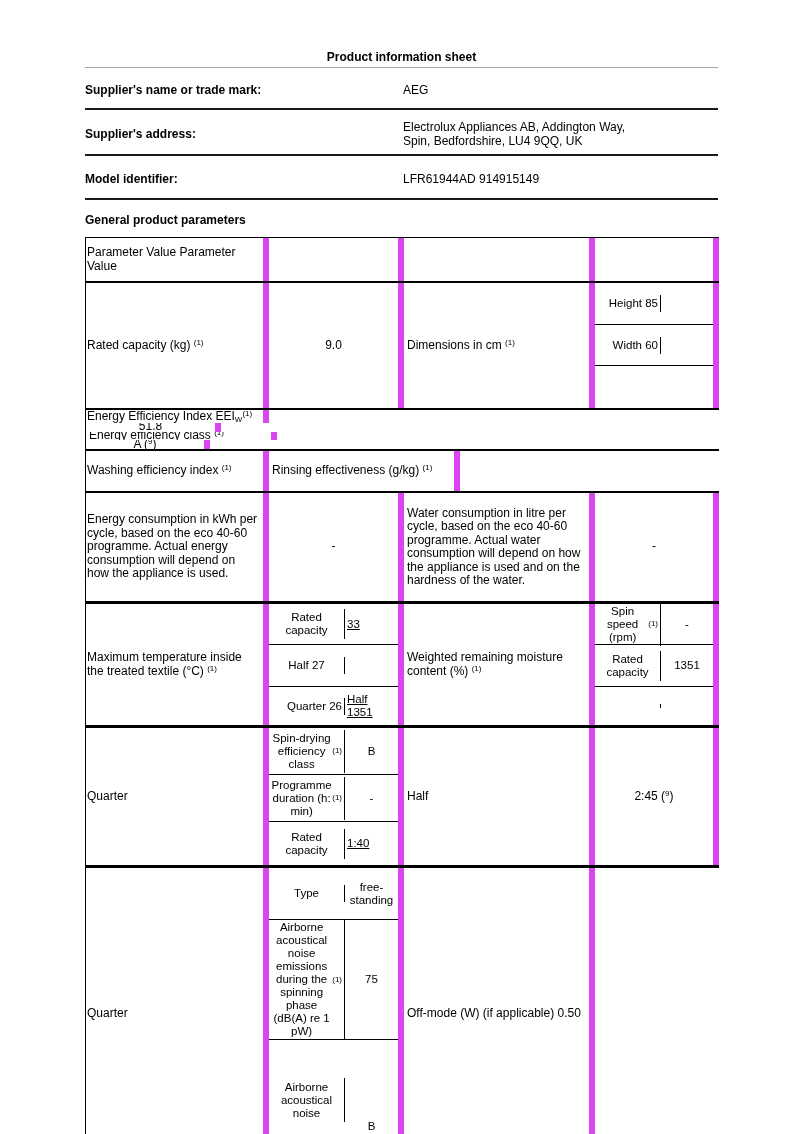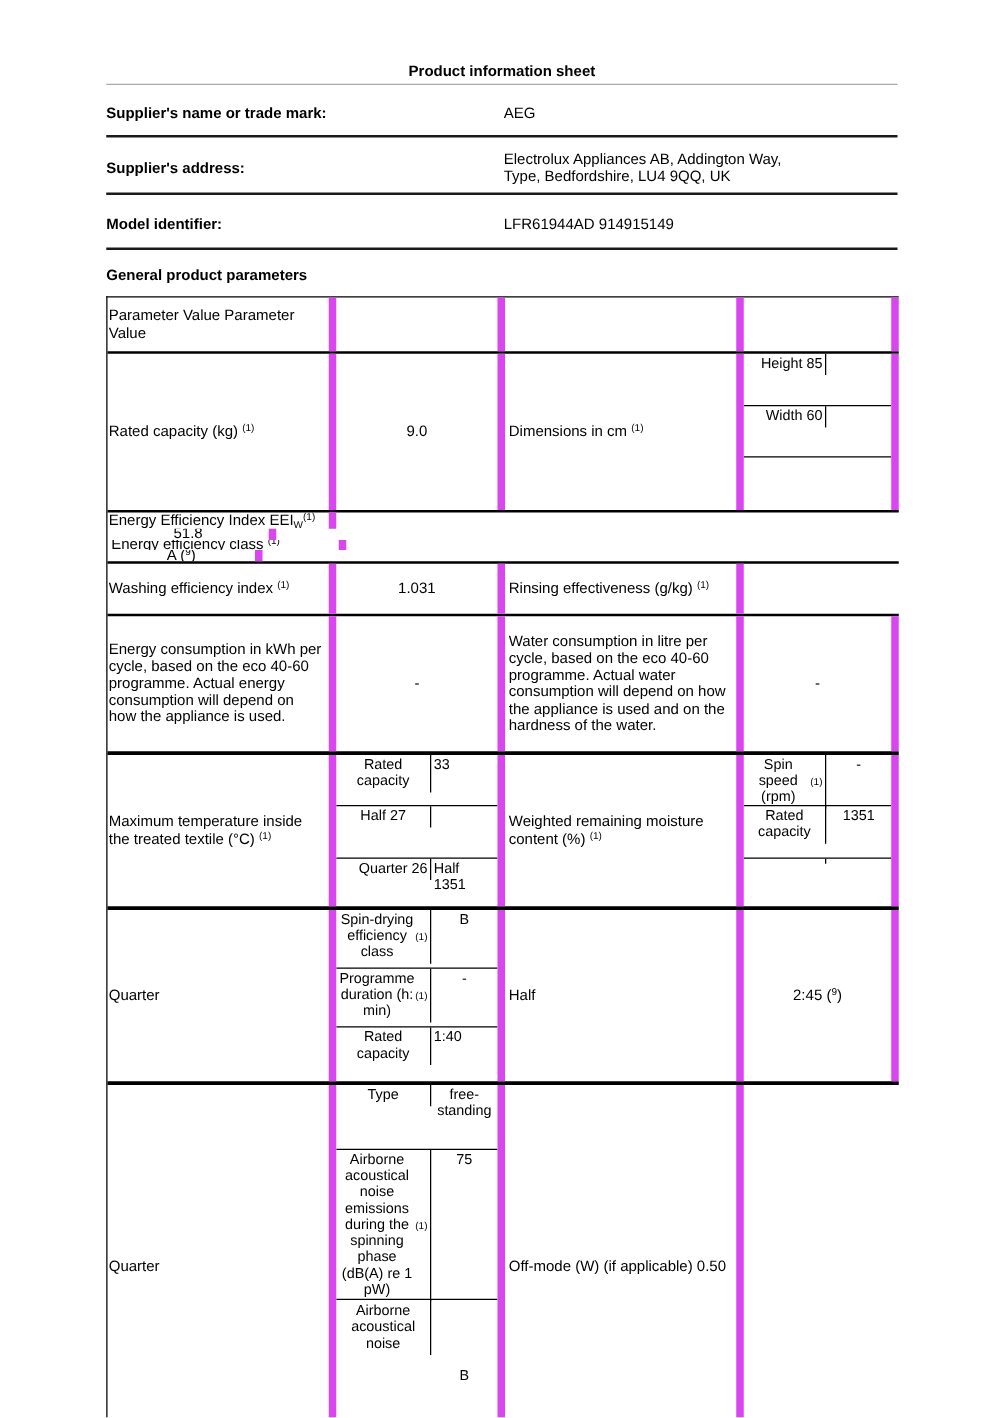--- a/index.html
+++ b/index.html
@@ -20,49 +20,49 @@
   .row{display:flex;box-sizing:border-box;border-bottom:2px solid #000;align-items:stretch;}
   .row.thick{border-bottom-width:3px;}
   .row.nob{border-bottom:none;}
   .cell{box-sizing:border-box;border-right:6px solid #d946ef;display:flex;align-items:center;overflow:hidden;line-height:13.5px;}
   .c1{width:183px;padding:2px 3px 2px 1px;}
   .c2{width:135px;justify-content:center;text-align:center;}
   .c3{width:191px;padding-left:3px;}
   .c4{width:124px;justify-content:center;text-align:center;}
   .nbr{border-right:none;}
   .sub{flex-direction:column;padding:0;align-items:stretch;justify-content:flex-start;text-align:center;}
-  .srow{display:flex;box-sizing:border-box;border-bottom:1px solid #000;align-items:flex-start;flex:0 0 auto;}
+  .srow{display:flex;box-sizing:border-box;border-bottom:1px solid #000;align-items:center;flex:0 0 auto;}
   .srow.grow{flex:1 1 auto;border-bottom:none;}
   .sl{box-sizing:border-box;border-right:1px solid #000;display:flex;align-items:center;justify-content:center;
       text-align:center;font-size:11.5px;line-height:13px;padding:2px;overflow:hidden;}
   .sr{flex:1;display:flex;align-items:center;justify-content:center;text-align:center;
       font-size:11.5px;line-height:13px;padding:2px;overflow:hidden;}
   .w76{width:76px;} .w66{width:66px;}
-  .jl{justify-content:flex-start;text-align:left;}
+  .jl{justify-content:flex-start;text-align:left;text-decoration:underline;}
   .jr{justify-content:flex-end;text-align:right;}
   .vt{align-items:flex-start;}
   .bpad{align-items:flex-start;padding-top:55px;}
 </style>
 </head>
 <body>
 
 <div class="page">
   <div class="content">
 
     <div class="abs title">Product information sheet</div>
     <div class="abs rule-light" style="top:67px;"></div>
 
     <div class="abs lbl" style="top:83px;">Supplier's name or trade mark:</div>
     <div class="abs val" style="top:83px;">AEG</div>
     <div class="abs rule" style="top:108px;"></div>
 
     <div class="abs lbl" style="top:127px;">Supplier's address:</div>
     <div class="abs val" style="top:120px;">
       <div>Electrolux Appliances AB, Addington Way,</div>
-      <div>Type, Bedfordshire, LU4 9QQ, UK</div>
+      <div>Spin, Bedfordshire, LU4 9QQ, UK</div>
     </div>
     <div class="abs rule" style="top:154px;"></div>
 
     <div class="abs lbl" style="top:172px;">Model identifier:</div>
     <div class="abs val" style="top:172px;">LFR61944AD 914915149</div>
     <div class="abs rule" style="top:198px;"></div>
 
     <div class="abs heading" style="top:213px;">General product parameters</div>
 
     <div class="tb">
@@ -109,23 +109,20 @@
             <span><span>Energy efficiency class </span><sup>(1)</sup></span>
           </div>
         <div class="cell c4">
             <span><span>A (</span><sup>9</sup><span>)</span></span>
           </div>
       </div>
 
       <div class="row" style="height:42px;">
         <div class="cell c1">
             <span><span>Washing efficiency index </span><sup>(1)</sup></span>
-          </div>
-        <div class="cell c2">
-            <span>1.031</span>
           </div>
         <div class="cell c3">
             <span><span>Rinsing effectiveness (g/kg) </span><sup>(1)</sup></span>
           </div>
       </div>
 
       <div class="row thick" style="height:111px;">
         <div class="cell c1">
             <span>Energy consumption in kWh per cycle, based on the eco 40-60 programme. Actual energy consumption will depend on how the appliance is used.</span>
           </div>

